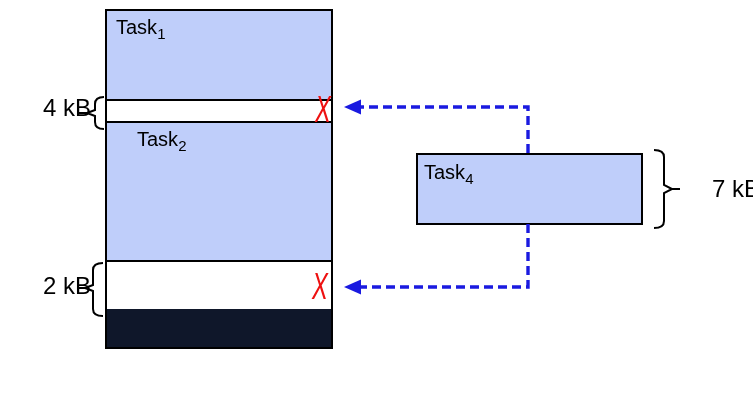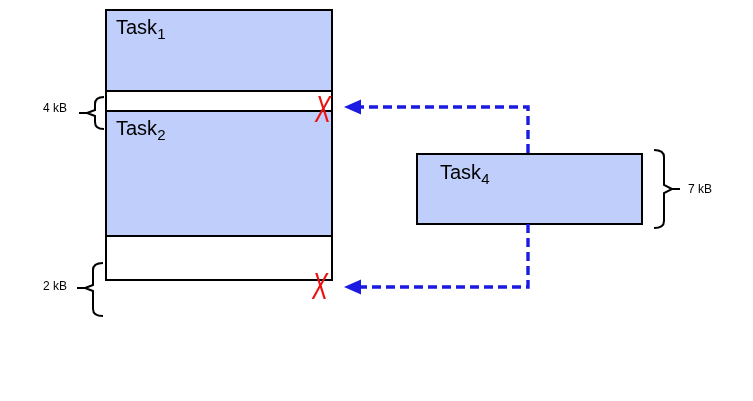--- a/index.html
+++ b/index.html
@@ -10,62 +10,63 @@
     background: #ffffff;
     font-family: "Liberation Sans", sans-serif;
     color: #000;
     overflow: hidden;
   }
 
   
   .memory-column {
     position: absolute;
     left: 105px; top: 9px;
-    width: 228px; height: 272px;
+    width: 228px; height: 340px;
     box-sizing: border-box;
     border: 2px solid var(--outline, #000);
     background: #0f172a;
     display: flex;
     flex-direction: column;
   }
   .mem-block { box-sizing: border-box; width: 100%; }
   .mem-task  { background: var(--task_fill, #BFCEFA); }
   .mem-free  { background: #ffffff; }
   .block-label {
     display: inline-block;
     padding: 4px 0 0 9px;
     font-size: 20px;
     line-height: 24px;
   }
   .block-label sub { font-size: 15px; line-height: 0; }
 
   #task1 { height: 90px;  border-bottom: 2px solid var(--outline, #000); }
   #gap1  { height: 20px; }
   #task2 { height: 141px; border-top: 2px solid var(--outline, #000);
-           border-bottom: 2px solid var(--outline, #000); }
+           border-bottom: 2px solid var(--outline, #000); padding-left: 21px; }
   #gap2  { height: 47px; }
   #task3 { flex: 1 1 auto; border-top: 2px solid var(--outline, #000); }
 
   
   .pending-task {
     position: absolute;
     left: 416px; top: 153px;
     width: 227px; height: 72px;
     box-sizing: border-box;
     border: 2px solid var(--outline, #000);
     background: var(--task_fill, #BFCEFA);
   }
-  .pending-task .block-label { padding: 5px 0 0 22px; }
+  .pending-task .block-label { padding: 5px 0 0 6px; }
 
   
   .size-label {
     position: absolute;
-    font-size: 12px;
+    font-size: 24px;
     line-height: 26px;
     white-space: nowrap;
+    padding-left: 24px;
   }
   #label-4kb  { left: 0;   top: 95px;  width: 67px; text-align: right; }
   #label-8kb  { left: 0;   top: 273px; width: 67px; text-align: right; }
   #label-12kb { left: 688px; top: 176px; text-align: left; }
 
   
   .reject-x {
     position: absolute;
     width: 34px;
     font-size: 36px;

